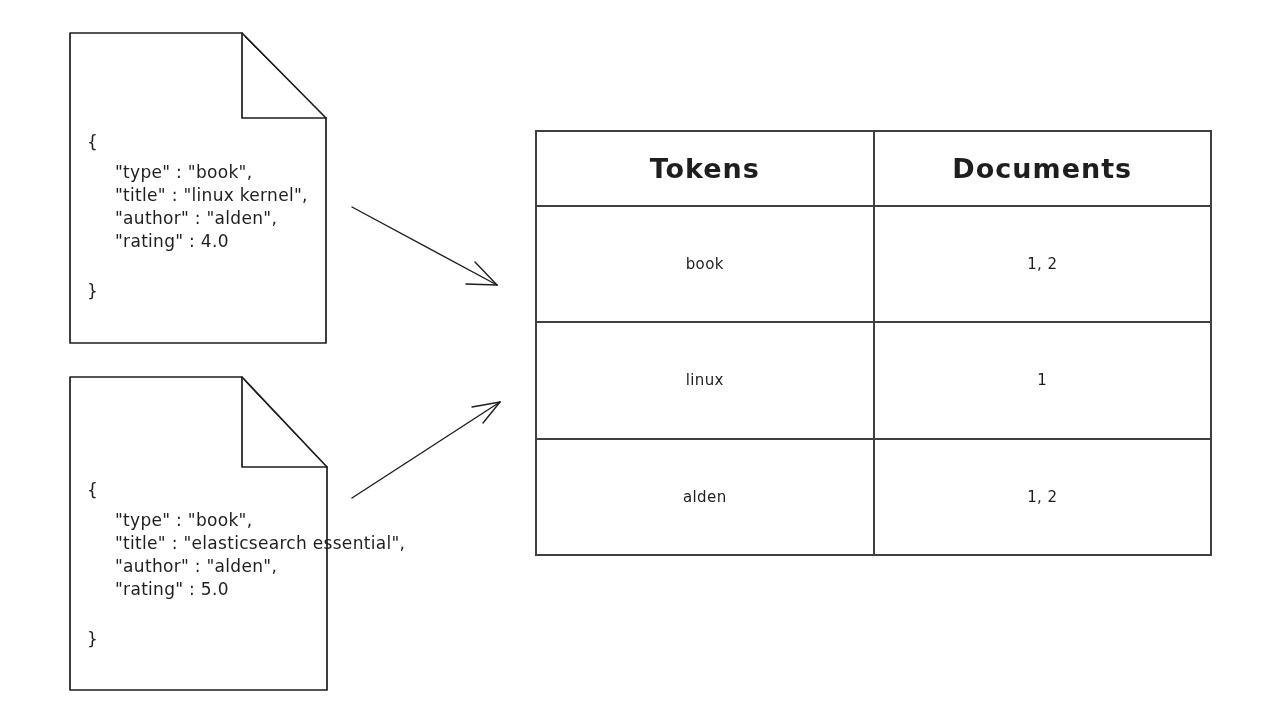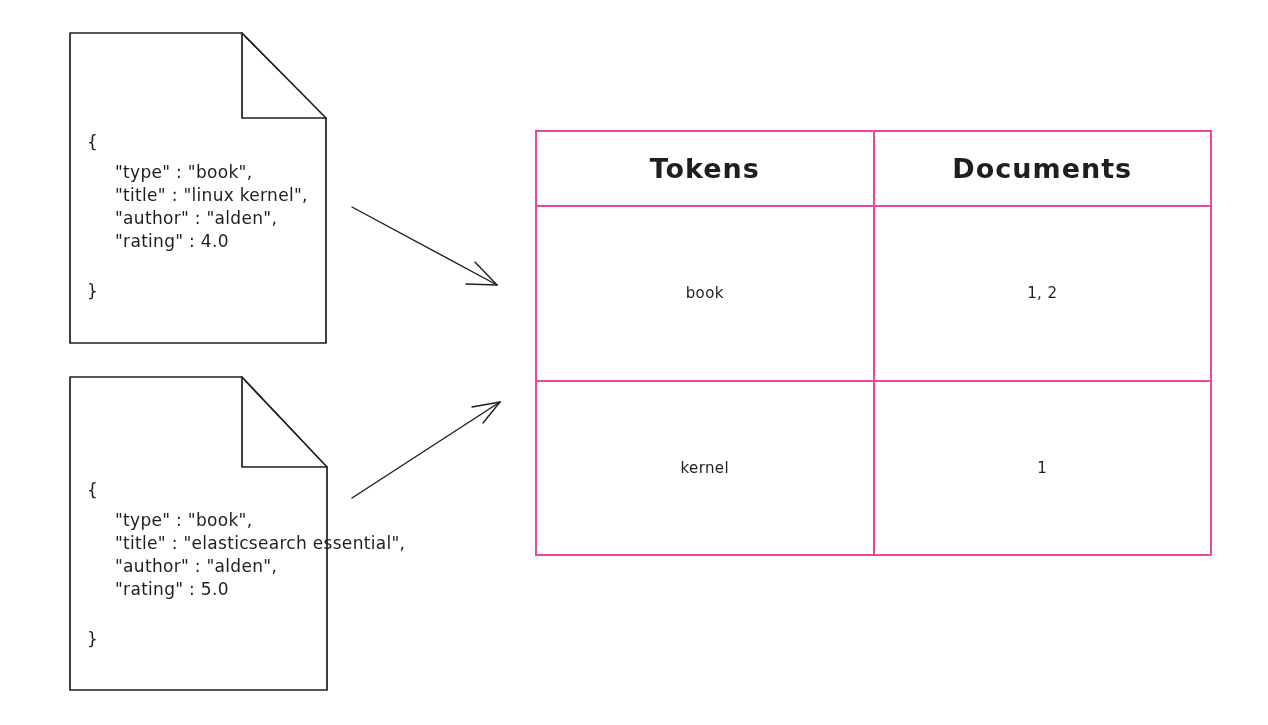--- a/index.html
+++ b/index.html
@@ -43,21 +43,21 @@
     position: absolute;
     left: 535px;
     top: 130px;
     width: 677px;
     height: 426px;
     border-collapse: collapse;
     table-layout: fixed;
   }
   .index-table th,
   .index-table td {
-    border: 2px solid #ec4899;
+    border: 2px solid #404040;
     text-align: center;
     vertical-align: middle;
     color: #1e1e1e;
     padding: 0;
   }
   .index-table th {
     height: 73px;
     font-size: 27px;
     font-weight: 600;
     letter-spacing: 1px;
@@ -126,19 +126,23 @@
         <th>Tokens</th>
         <th>Documents</th>
       </tr>
     </thead>
     <tbody>
       <tr>
         <td>book</td>
         <td>1, 2</td>
       </tr>
       <tr>
-        <td>kernel</td>
+        <td>linux</td>
         <td>1</td>
+      </tr>
+      <tr>
+        <td>alden</td>
+        <td>1, 2</td>
       </tr>
     </tbody>
   </table>
 
 </div>
 
 </body></html>

